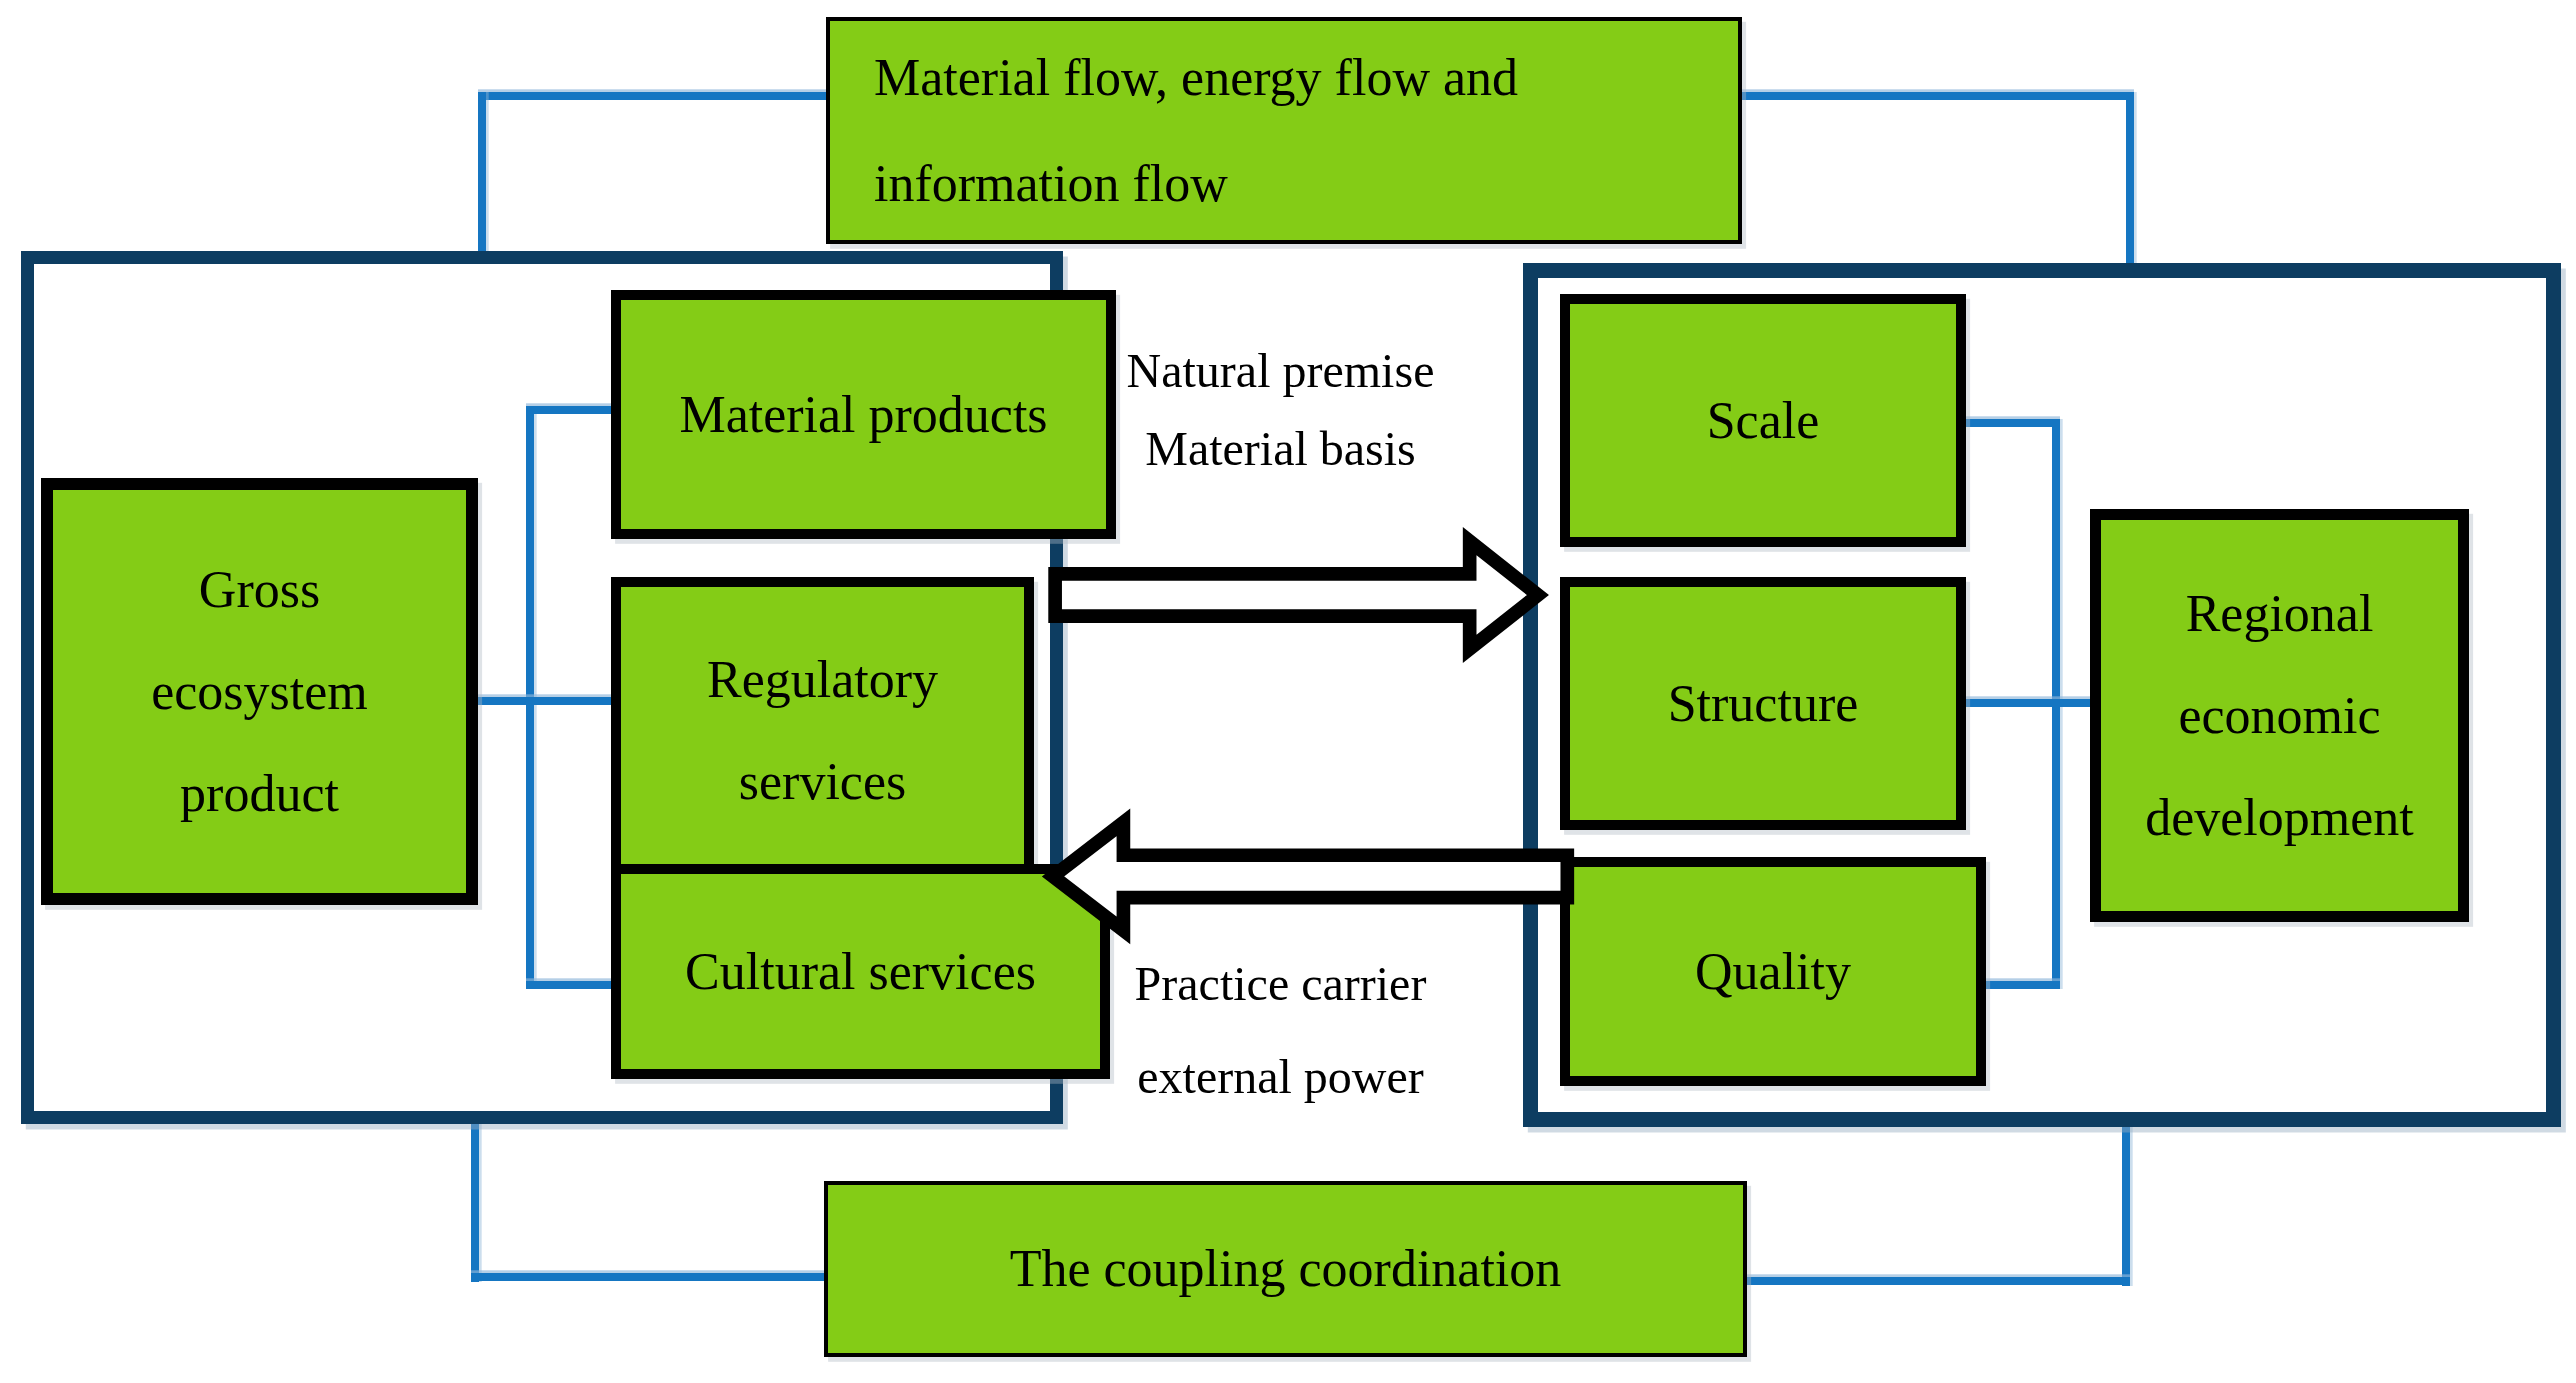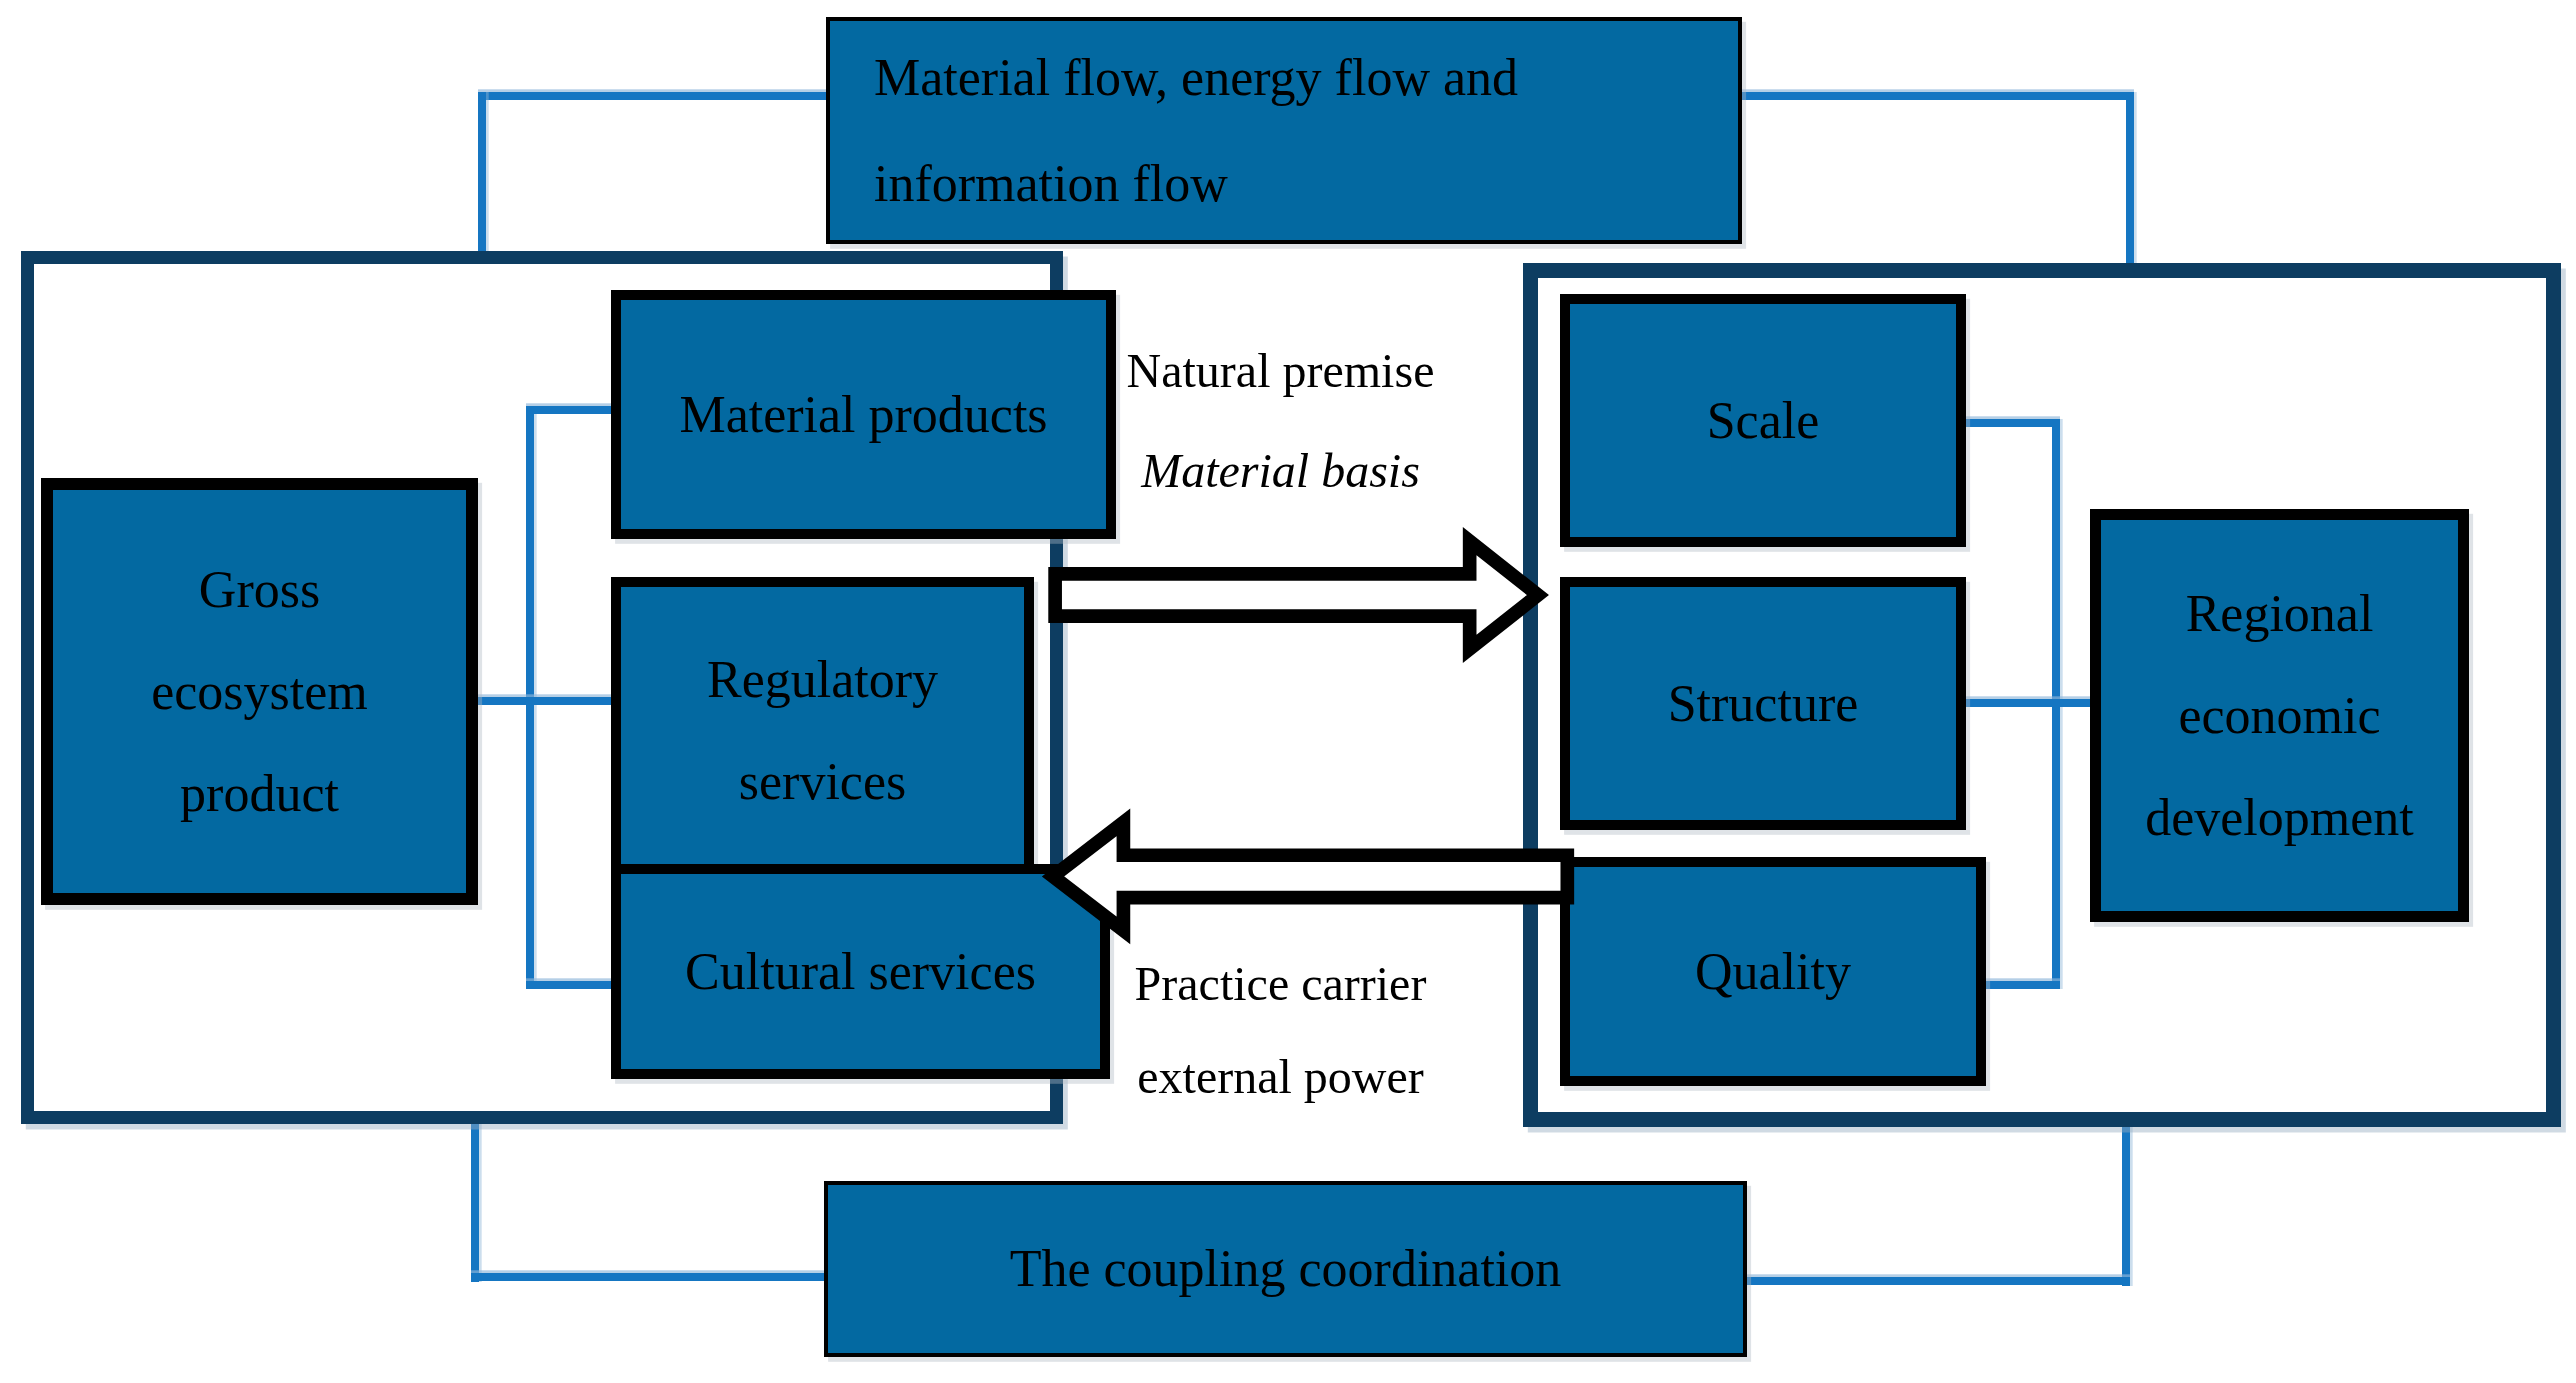--- a/index.html
+++ b/index.html
@@ -11,21 +11,21 @@
     color: #000;
     overflow: hidden;
   }
   .abs { position: absolute; }
   .container {
     border: 13.7px solid var(--navy-border, #0d3d61);
     background: transparent;
     box-shadow: 4.8px 5.5px 0 rgba(150,172,192,0.45);
   }
   .box {
-    background: #0369a1;
+    background: #84cc16;
     border: 10.2px solid var(--box-border, #000);
     display: flex; align-items: center; justify-content: center;
     text-align: center;
     font-size: 52px; line-height: 102px;
     box-shadow: 4.1px 4.8px 0 rgba(175,185,195,0.40);
   }
   .box span { display: block; }
   .flow-box {
     border-width: 4.1px;
     justify-content: flex-start; text-align: left;
@@ -110,16 +110,16 @@
 <div class="abs box coupling-box" style="left:824px; top:1181px; width:923px; height:176px;">
   <span>The coupling coordination</span>
 </div>
 
 <svg class="abs" style="left:0; top:0;" width="2576" height="1384" viewBox="0 0 3772 2026">
   <polygon points="1545,840 2152,840 2152,792 2252,871 2152,950 2152,902 1545,902" fill="#ffffff" stroke="#000000" stroke-width="20" stroke-linejoin="miter"></polygon>
   <polygon points="2295,1252 1645,1252 1645,1204 1542,1283 1645,1362 1645,1314 2295,1314" fill="#ffffff" stroke="#000000" stroke-width="20" stroke-linejoin="miter"></polygon>
 </svg>
 
 <div class="abs mid-line" style="left:1062px; top:338px;">Natural premise</div>
-<div class="abs mid-line" style="left:1062px; top:438px;font-style:italic;">Material basis</div>
+<div class="abs mid-line" style="left:1062px; top:416px;">Material basis</div>
 <div class="abs mid-line" style="left:1062px; top:951px;">Practice carrier</div>
 <div class="abs mid-line" style="left:1062px; top:1044px;">external power</div>
 
 
 </body></html>

